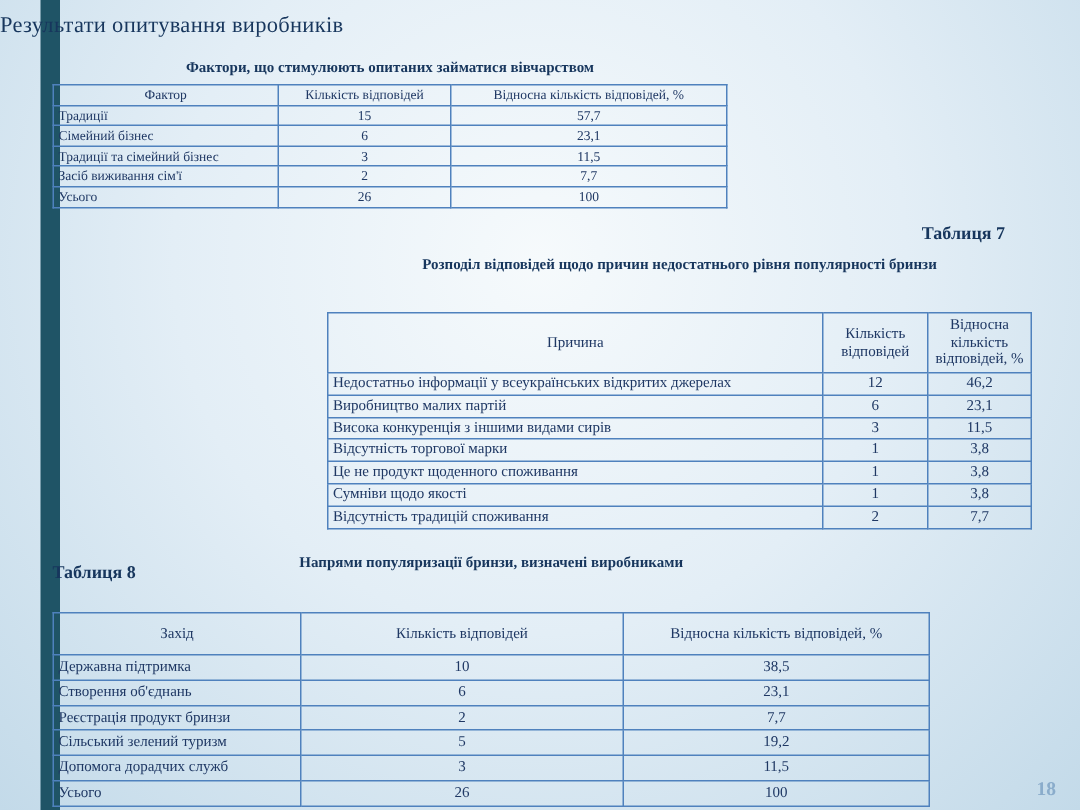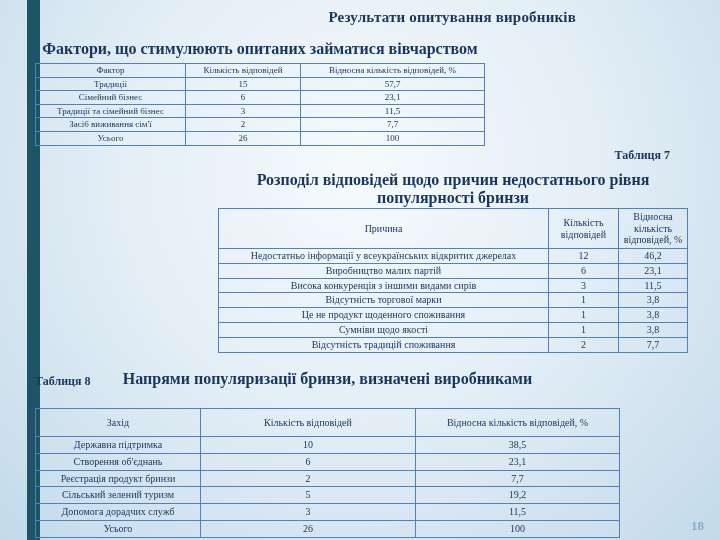--- a/index.html
+++ b/index.html
@@ -14,45 +14,45 @@
     width:720px; height:540px;
     background: radial-gradient(ellipse at 50% 32%, #f6fafc 0%, #e3eef6 48%, #c3dae9 100%);
   }
   .side-bar {
     position:absolute; left:27px; top:0;
     width:13px; height:540px;
     background:#1f5466;
   }
   .slide-title {
     position:absolute; top:9px; left:0; width:576px;
-    text-align:right;
-    font-size:15px; font-weight:bold; color:#17365d;
+    text-align:left;
+    font-size:15px; font-weight:normal; color:#17365d;
     letter-spacing:0.2px;
   }
   .table-label {
     font-size:12px; font-weight:bold; color:#17365d;
   }
   .table-caption {
-    font-size:16px; font-weight:bold; color:#17365d;
+    font-size:10px; font-weight:bold; color:#17365d;
     text-align:center;
   }
   
   table {
     border-collapse:collapse; table-layout:fixed;
     color:#1f3864; background:transparent;
   }
   th, td {
     border:1px solid #4f81bd;
     padding:1px 3px;
     line-height:1.18;
     overflow:hidden;
   }
   th { font-weight:normal; text-align:center; vertical-align:middle; }
   td { text-align:center; vertical-align:top; }
-  td:first-child { text-align:center; }
+  td:first-child { text-align:left; }
 
   
   .t6-block { position:absolute; left:35px; top:38px; width:450px; }
   .t6-label { text-align:right; padding-right:28px; }
   .t6-block .table-caption { margin:2px 0 5px; }
   #table6 { width:450px; font-size:9px; }
   #table6 th:nth-child(1) { width:150px; }
   #table6 th:nth-child(2) { width:115px; }
 
   

